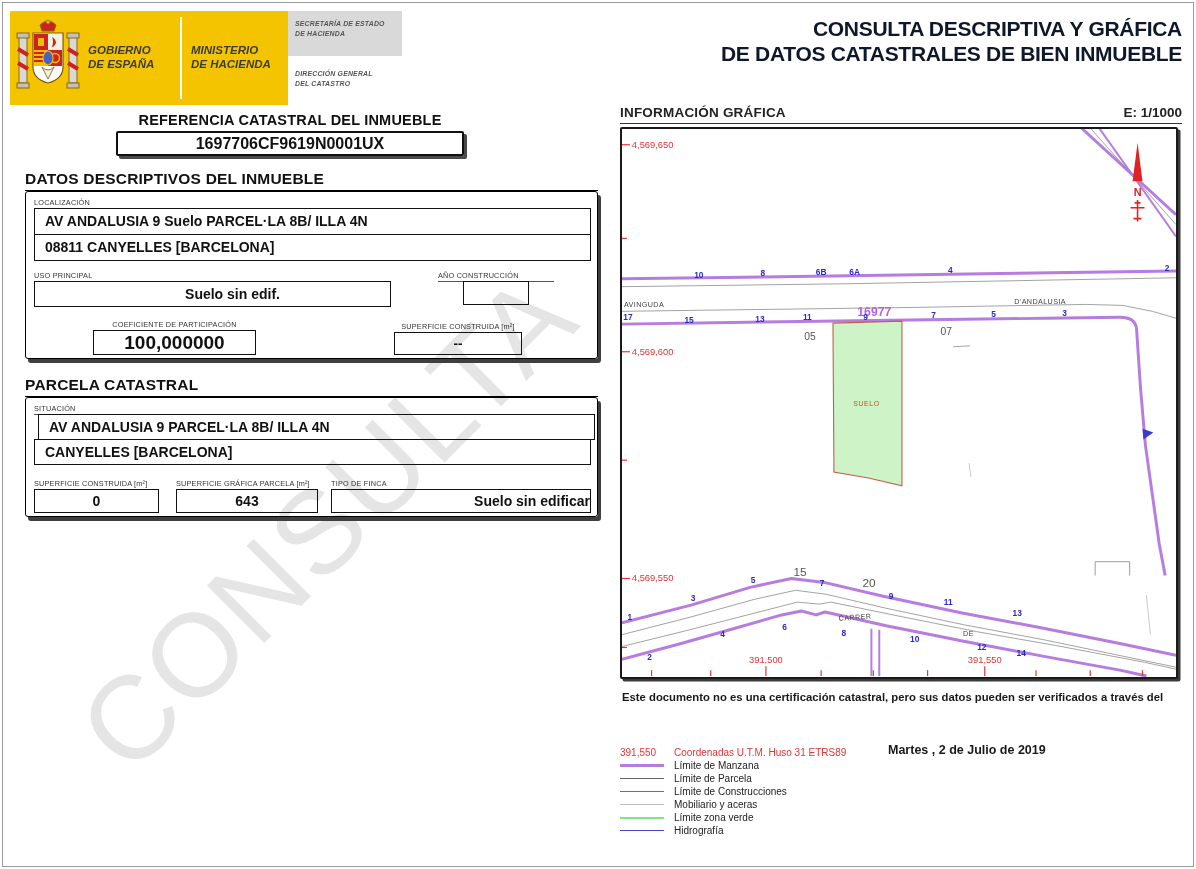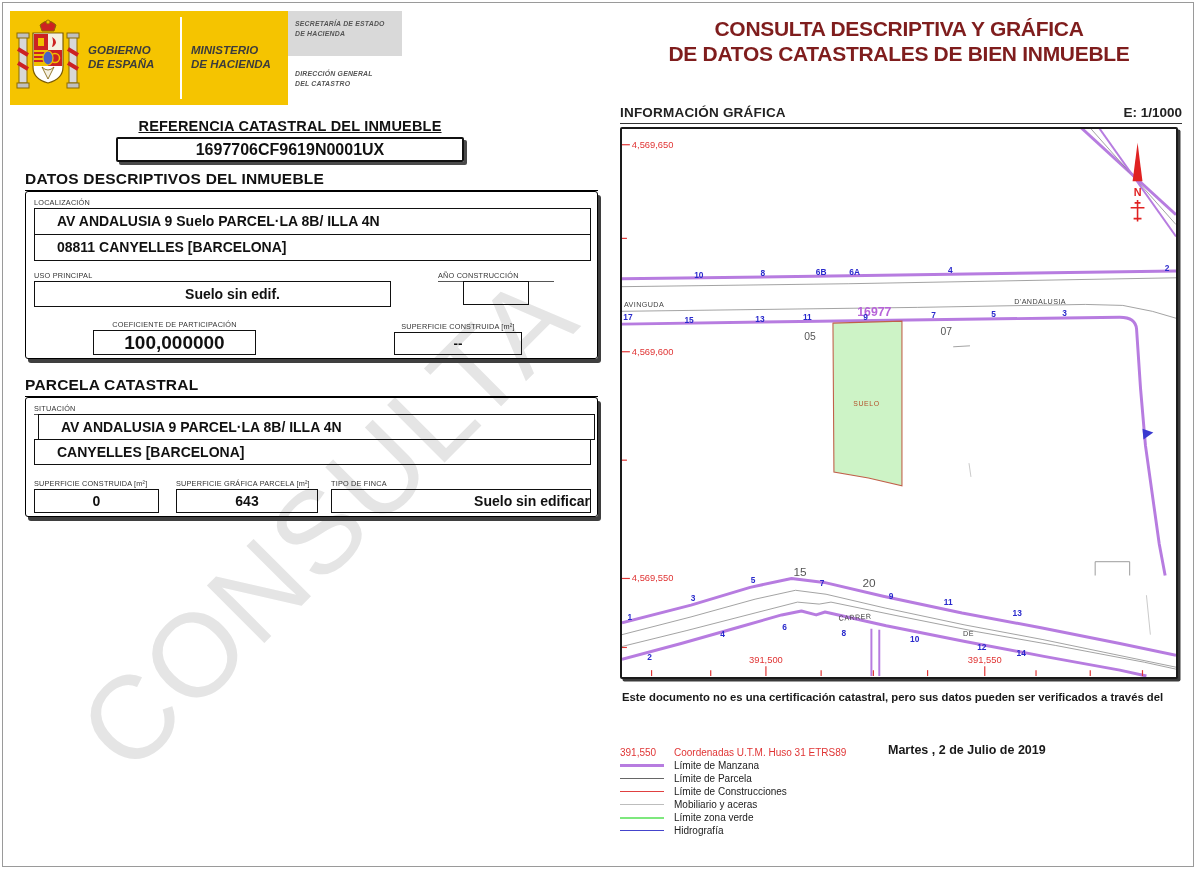--- a/index.html
+++ b/index.html
@@ -17,39 +17,39 @@
   .logo-yellow { position:relative; width:278px; height:94px; background:#f5c400; }
   .arms { position:absolute; left:6px; top:8px; }
   .gob-txt { position:absolute; left:78px; top:33px; width:92px; font-size:11.5px; font-weight:bold; color:#3c3c3c; line-height:1.2; }
   .logo-divider { position:absolute; left:170px; top:6px; width:2px; height:82px; background:#fff; }
   .min-txt { position:absolute; left:181px; top:33px; width:95px; font-size:11.5px; font-weight:bold; color:#3c3c3c; line-height:1.2; }
   .logo-right { width:114px; height:94px; display:flex; flex-direction:column; }
   .sec-box { height:45px; background:#d9d9d9; font-size:6.9px; font-weight:bold; color:#555; padding:8px 0 0 7px; line-height:1.45; letter-spacing:.2px; }
   .dir-box { height:49px; background:#fff; font-size:6.9px; font-weight:bold; color:#555; padding:13px 0 0 7px; line-height:1.45; letter-spacing:.2px; }
 
   
-  .doc-title { position:absolute; left:616px; top:16px; width:566px; text-align:center;
-    font-size:21px; font-weight:bold; line-height:1.2; letter-spacing:-.3px; color:#7f1d1d; z-index:3; }
+  .doc-title { position:absolute; left:616px; top:16px; width:566px; text-align:right;
+    font-size:21px; font-weight:bold; line-height:1.2; letter-spacing:-.3px; color:#0f172a; z-index:3; }
 
   
   .ref-block { position:absolute; left:20px; top:112px; width:540px; text-align:center; z-index:3; }
-  .ref-heading { font-size:14.5px; font-weight:bold; text-decoration:underline; letter-spacing:.2px;margin-top:6px; }
+  .ref-heading { font-size:14.5px; font-weight:bold; letter-spacing:.2px; }
   .ref-box { margin:3px auto 0; width:348px; height:25px; border:2px solid #111; box-shadow:3px 3px 0 #4a4a4a;
     font-size:16px; font-weight:bold; line-height:22px; border-radius:2px; background:transparent; }
 
   
   .sec-heading { position:absolute; left:25px; width:573px; font-size:15.5px; font-weight:bold;
     border-bottom:1.6px solid #000; padding-bottom:2px; letter-spacing:.2px; z-index:3; }
   .h1 { top:170px; } .h2 { top:376px; }
   .databox { position:absolute; left:25px; width:573px; border:1.8px solid #000; box-shadow:3px 4px 0 #3f3f3f;
     border-radius:3px; z-index:3; background:transparent; }
   .db1 { top:191px; height:168px; } .db2 { top:397px; height:120px; }
   .flabel { position:absolute; font-size:7.3px; color:#333; border-bottom:1px solid #555; padding-bottom:1px; letter-spacing:.2px; }
   .fbox { position:absolute; border:1.3px solid #111; font-size:14px; font-weight:bold; }
-  .fbox.left { padding-left:22px; line-height:25px; }
+  .fbox.left { padding-left:10px; line-height:25px; }
   .fbox.center { text-align:center; }
 
   
   .map-header { position:absolute; left:620px; top:105px; width:562px; height:19px;
     border-bottom:1.5px solid #333; z-index:3; }
   .map-header .mh-title { float:left; font-size:13.5px; font-weight:bold; color:#222; letter-spacing:.2px; }
   .map-header .mh-scale { float:right; font-size:13.5px; font-weight:bold; color:#222; }
   .map-frame { position:absolute; left:620px; top:127px; width:558px; height:552px; background:#fff;
     border:2px solid #1a1a1a; box-shadow:2.5px 2.5px 0 #3a3a3a; border-radius:2px; z-index:3; overflow:hidden; }
   svg.mapsvg { width:100%; height:100%; display:block; }

